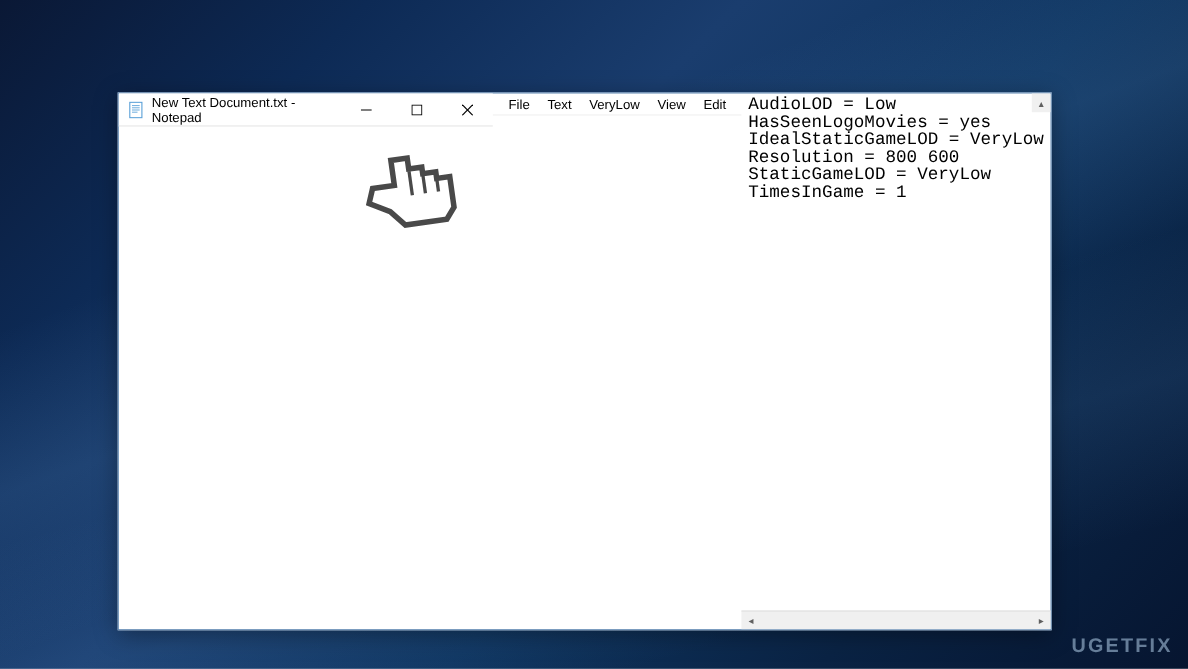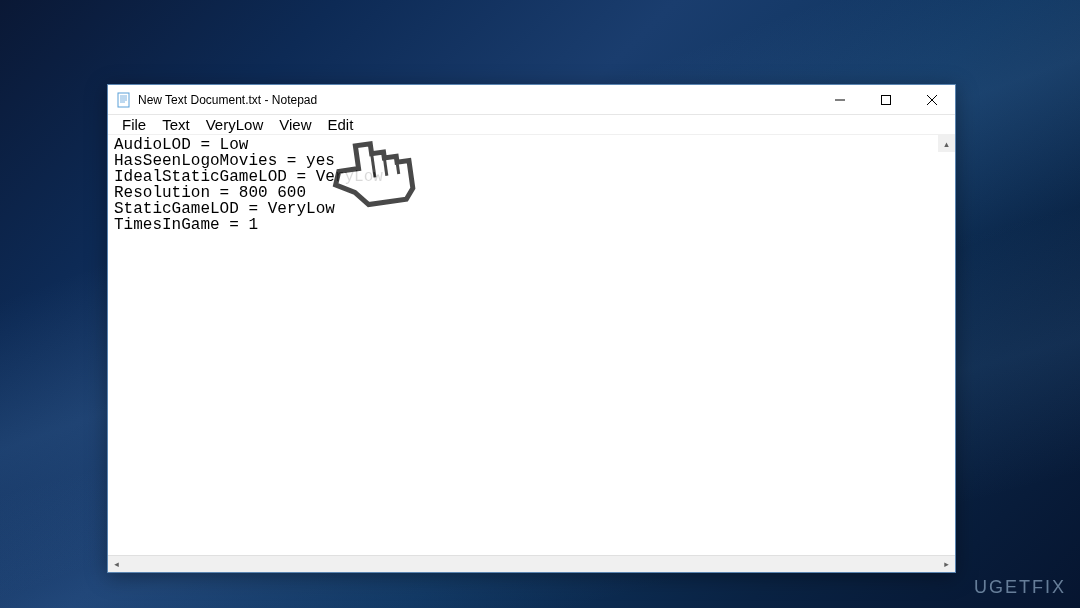--- a/index.html
+++ b/index.html
@@ -16,21 +16,21 @@
         linear-gradient(160deg, transparent 30%, rgba(100,160,220,0.15) 45%, transparent 60%),
         linear-gradient(165deg, transparent 55%, rgba(90,150,210,0.12) 70%, transparent 85%);
     }
     .window {
       position: absolute;
       left: 107px; top: 84px;
       width: 849px; height: 489px;
       background: #ffffff;
       border: 1px solid #5a84b0;
       box-shadow: 0 4px 20px rgba(0,0,0,0.35);
-      display: flex; flex-direction: column;
+      display: flex; flex-direction: row;
     }
     .titlebar {
       height: 30px;
       background: #ffffff;
       display: flex; align-items: center;
       padding-left: 8px;
       border-bottom: 1px solid #e6e6e6;
     }
     .titlebar-icon {
       width: 16px; height: 16px; margin-right: 6px;
@@ -44,21 +44,21 @@
       font-size: 10px; color: #000;
     }
     .menubar {
       height: 20px;
       display: flex; align-items: center;
       padding: 0 6px;
       gap: 0;
       border-bottom: 1px solid #f0f0f0;
     }
     .menuitem {
-      font-size: 15px; color: #000;
+      font-size: 12px; color: #000;
       padding: 6px 8px;
     }
     .editor {
       flex: 1;
       padding: 2px 6px 2px 6px;
       font-family: Consolas, "Courier New", monospace;
       font-size: 16px;
       line-height: 16px;
       color: #000;
       white-space: pre;
@@ -91,21 +91,21 @@
       position: absolute;
       left: 325px; top: 130px;
       pointer-events: none;
       opacity: 0.85;
       transform: rotate(-8deg);
     }
     .watermark {
       position: absolute;
       right: 14px; bottom: 10px;
       font-family: "Segoe UI", sans-serif;
-      font-weight: 400;
+      font-weight: 700;
       font-size: 18px;
       letter-spacing: 2px;
       color: rgba(180, 210, 235, 0.55);
     }
   </style>
 </head>
 <body>
 
 <div class="desktop-streak"></div>
 

